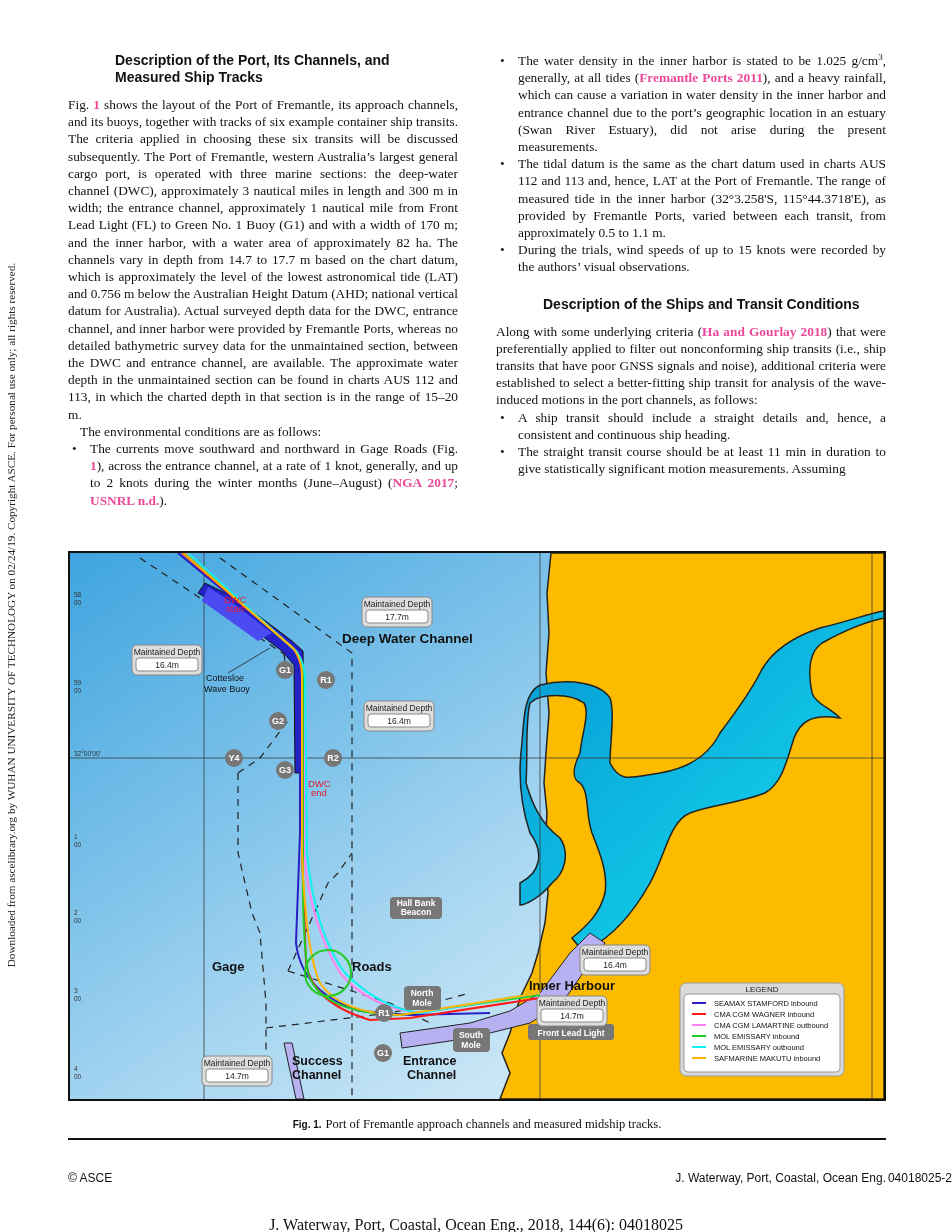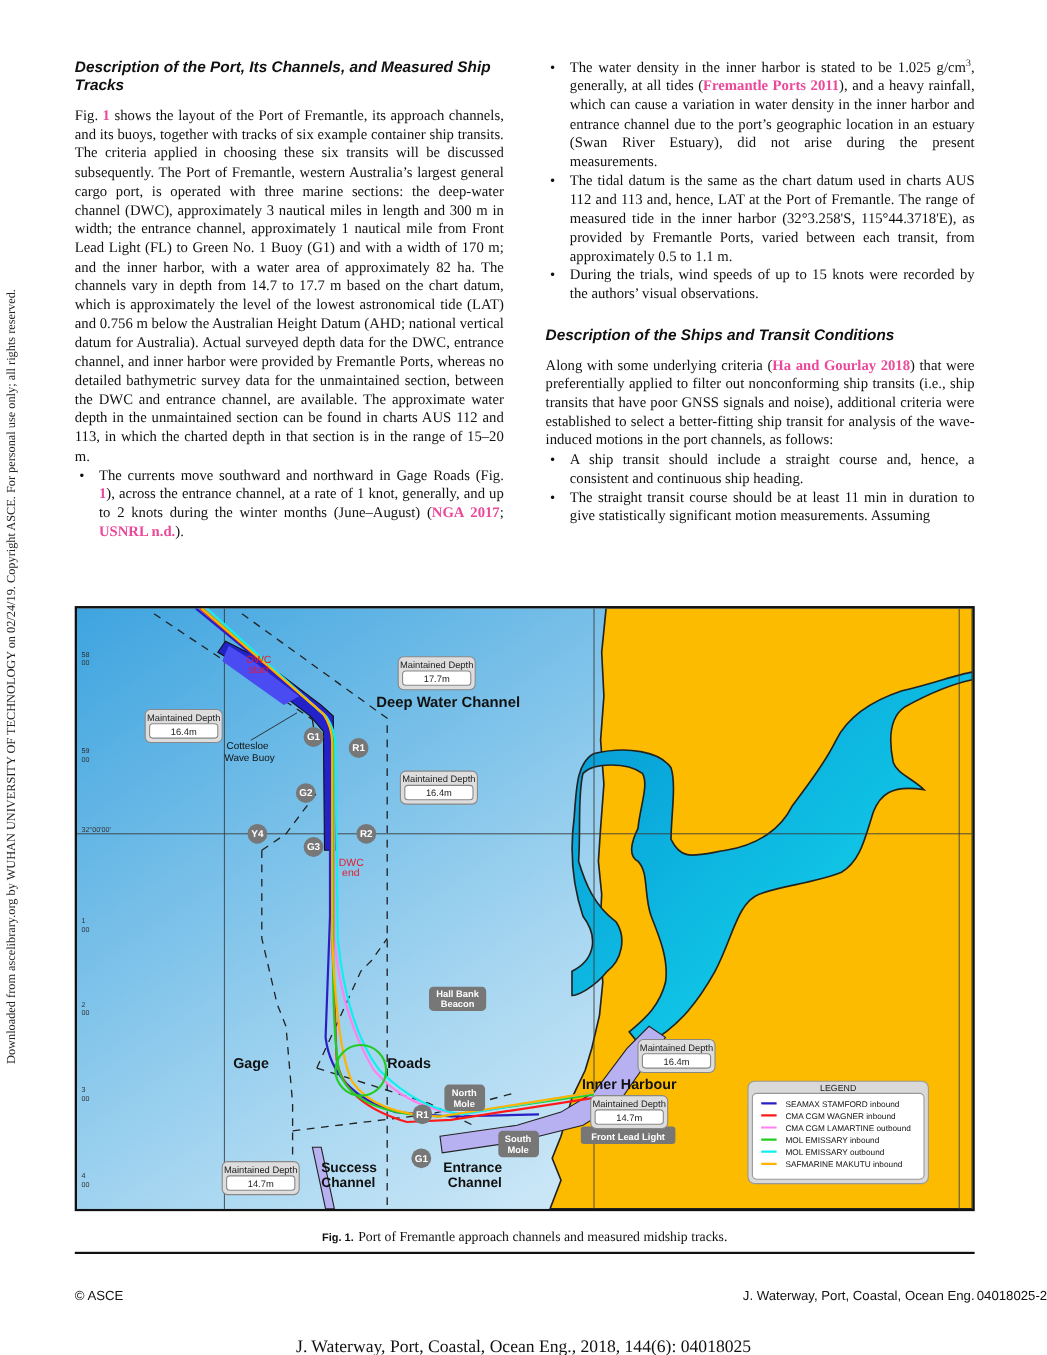--- a/index.html
+++ b/index.html
@@ -14,22 +14,22 @@
     transform: translate(-50%, -50%) rotate(-90deg);
     white-space: nowrap; font-size: 11.2px; color: #222;
     font-family: "Liberation Serif", serif;
   }
 
   .col { position: absolute; top: 52px; width: 390px; font-size: 13.35px; line-height: 17.2px; text-align: justify; }
   .col.left { left: 68px; }
   .col.right { left: 496px; }
 
   .sec-head {
-    font-family: "Liberation Sans", sans-serif; font-weight: bold; font-style: italic;
-    font-size: 14px; line-height: 17px; margin-bottom: 10px; text-align: left;
+    font-family: "Liberation Sans", sans-serif; font-weight: bold; 
+    font-size: 14px; line-height: 17px; margin-bottom: 10px; text-align: left; margin-left: 47px;
   }
   .para { text-indent: 0; }
   .para.indent { text-indent: 12px; }
   .bullets { list-style: none; }
   .bullets li { position: relative; padding-left: 22px; }
   .bullets li::before { content: "•"; position: absolute; left: 4px; top: 0; }
   a.ref { color: #ec4899; text-decoration: none; font-weight: bold; }
   sup { font-size: 9px; line-height: 0; }
 
   .figure {
@@ -55,35 +55,36 @@
 </head>
 <body>
 
 <div class="sidebar-note">
   <span>Downloaded from ascelibrary.org by WUHAN UNIVERSITY OF TECHNOLOGY on 02/24/19. Copyright ASCE. For personal use only; all rights reserved.</span>
 </div>
 
 <div class="col left">
   <div class="sec-head">Description of the Port, Its Channels, and Measured Ship Tracks</div>
   <p class="para"><span>Fig. </span><a class="ref">1</a><span> shows the layout of the Port of Fremantle, its approach channels, and its buoys, together with tracks of six example container ship transits. The criteria applied in choosing these six transits will be discussed subsequently. The Port of Fremantle, western Australia’s largest general cargo port, is operated with three marine sections: the deep-water channel (DWC), approximately 3 nautical miles in length and 300 m in width; the entrance channel, approximately 1 nautical mile from Front Lead Light (FL) to Green No. 1 Buoy (G1) and with a width of 170 m; and the inner harbor, with a water area of approximately 82 ha. The channels vary in depth from 14.7 to 17.7 m based on the chart datum, which is approximately the level of the lowest astronomical tide (LAT) and 0.756 m below the Australian Height Datum (AHD; national vertical datum for Australia). Actual surveyed depth data for the DWC, entrance channel, and inner harbor were provided by Fremantle Ports, whereas no detailed bathymetric survey data for the unmaintained section, between the DWC and entrance channel, are available. The approximate water depth in the unmaintained section can be found in charts AUS 112 and 113, in which the charted depth in that section is in the range of 15–20 m.</span></p>
+  <p class="para indent">The environmental conditions are as follows:</p>
   <ul class="bullets">
     <li><span>The currents move southward and northward in Gage Roads (Fig. </span><a class="ref">1</a><span>), across the entrance channel, at a rate of 1 knot, generally, and up to 2 knots during the winter months (June–August) (</span><a class="ref">NGA 2017</a><span>; </span><a class="ref">USNRL n.d.</a><span>).</span></li>
   </ul>
 </div>
 
 <div class="col right">
   <ul class="bullets">
     <li><span>The water density in the inner harbor is stated to be 1.025 g/cm</span><sup>3</sup><span>, generally, at all tides (</span><a class="ref">Fremantle Ports 2011</a><span>), and a heavy rainfall, which can cause a variation in water density in the inner harbor and entrance channel due to the port’s geographic location in an estuary (Swan River Estuary), did not arise during the present measurements.</span></li>
     <li>The tidal datum is the same as the chart datum used in charts AUS 112 and 113 and, hence, LAT at the Port of Fremantle. The range of measured tide in the inner harbor (32°3.258'S, 115°44.3718'E), as provided by Fremantle Ports, varied between each transit, from approximately 0.5 to 1.1 m.</li>
     <li>During the trials, wind speeds of up to 15 knots were recorded by the authors’ visual observations.</li>
   </ul>
   <div class="sec-head" style="margin-top:20px;">Description of the Ships and Transit Conditions</div>
   <p class="para"><span>Along with some underlying criteria (</span><a class="ref">Ha and Gourlay 2018</a><span>) that were preferentially applied to filter out nonconforming ship transits (i.e., ship transits that have poor GNSS signals and noise), additional criteria were established to select a better-fitting ship transit for analysis of the wave-induced motions in the port channels, as follows:</span></p>
   <ul class="bullets">
-    <li>A ship transit should include a straight course and, hence, a consistent and continuous ship heading.</li>
+    <li>A ship transit should include a straight details and, hence, a consistent and continuous ship heading.</li>
     <li>The straight transit course should be at least 11 min in duration to give statistically significant motion measurements. Assuming</li>
   </ul>
 </div>
 
 <div class="figure">
   <svg width="814" height="546" viewBox="0 0 814 546" xmlns="http://www.w3.org/2000/svg">
     <defs>
       <linearGradient id="sea" x1="0" y1="0" x2="1" y2="1">
         <stop offset="0" stop-color="#3ea4df"></stop>
         <stop offset="0.55" stop-color="#a9d7f1"></stop>

